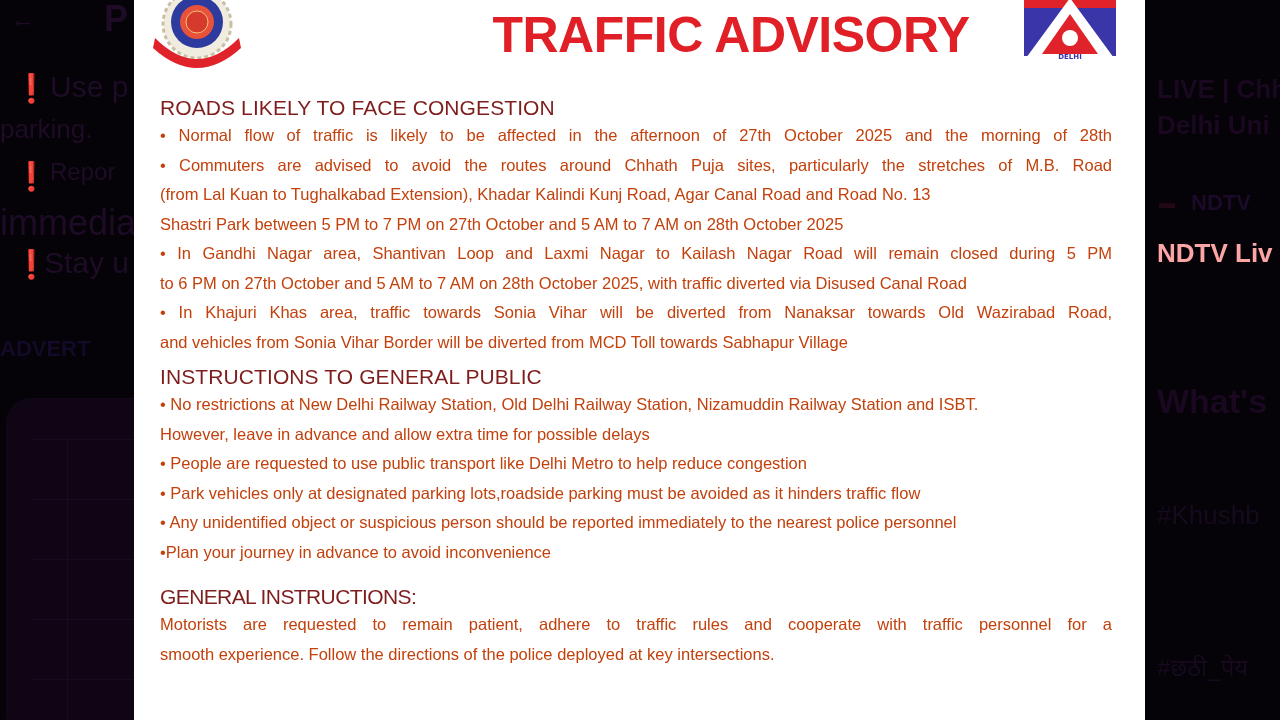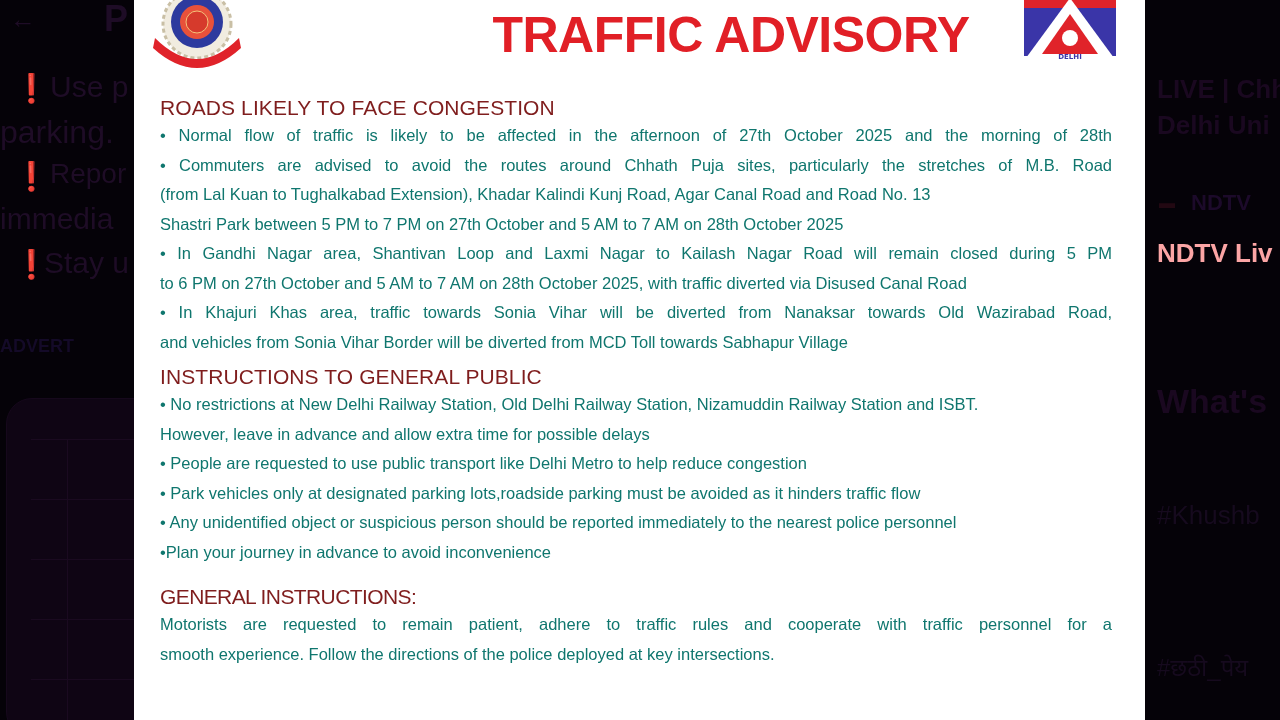--- a/index.html
+++ b/index.html
@@ -17,41 +17,41 @@
     .bg-card .grid-col { position: absolute; top: 40px; bottom: 0; width: 1px; background: #1a0a20; }
 
     
     .poster { position: absolute; left: 134px; top: 0; width: 1011px; height: 720px; background: #ffffff; overflow: hidden; }
     .logo-left { position: absolute; left: 15px; top: -6px; width: 96px; height: 80px; }
     .logo-right { position: absolute; left: 890px; top: -4px; width: 92px; height: 66px; }
     .title { position: absolute; left: 0; width: 1194px; top: 6px; text-align: center; color: #e11f26; font-family: "Liberation Sans", sans-serif; font-weight: 700; font-size: 50px; letter-spacing: -0.5px; }
 
     .content { position: absolute; left: 26px; top: 94px; width: 952px; }
     .heading { color: #7f1d1d; font-family: "Liberation Sans", sans-serif; font-weight: 400; font-size: 21px; letter-spacing: 0.1px; line-height: 27px; }
-    .line { color: #0f766e; font-family: "Liberation Sans", sans-serif; font-size: 16.5px; line-height: 29.5px; white-space: nowrap; }
+    .line { color: #c2410c; font-family: "Liberation Sans", sans-serif; font-size: 16.5px; line-height: 29.5px; white-space: nowrap; }
     .justify { text-align: justify; text-align-last: justify; }
     .heading.h2 { margin-top: 6px; }
     .heading.h3 { margin-top: 16px; letter-spacing: -0.6px; }
   </style>
 </head>
 <body>
 
 <div class="bg-left">
   <span class="bg-text" style="left:10px;top:4px;font-size:26px;">←</span>
   <span class="bg-text" style="left:104px;top:-2px;font-size:36px;font-weight:700;">P</span>
 
   <span class="bg-text bg-pin" style="left:14px;top:72px;font-size:28px;">❗</span>
   <span class="bg-text" style="left:50px;top:70px;font-size:30px;">Use p</span>
-  <span class="bg-text" style="left:0px;top:114px;font-size:32px;">parking.</span>
+  <span class="bg-text" style="left:0px;top:114px;font-size:26px;">parking.</span>
   <span class="bg-text bg-pin" style="left:14px;top:160px;font-size:28px;">❗</span>
-  <span class="bg-text" style="left:50px;top:158px;font-size:28px;">Repor</span>
-  <span class="bg-text" style="left:0px;top:202px;font-size:30px;text-align:center;">immedia</span>
+  <span class="bg-text" style="left:50px;top:158px;font-size:24px;">Repor</span>
+  <span class="bg-text" style="left:0px;top:202px;font-size:36px;text-align:center;">immedia</span>
   <span class="bg-text bg-pin" style="left:14px;top:248px;font-size:28px;">❗</span>
   <span class="bg-text" style="left:44px;top:246px;font-size:30px;">Stay u</span>
-  <span class="bg-text" style="left:0px;top:336px;font-size:18px;font-weight:700;color:#140a28;">ADVERT</span>
+  <span class="bg-text" style="left:0px;top:336px;font-size:22px;font-weight:700;color:#140a28;">ADVERT</span>
 
   <div class="bg-card">
     <div class="grid-line" style="top:40px"></div>
     <div class="grid-line" style="top:100px"></div>
     <div class="grid-line" style="top:160px"></div>
     <div class="grid-line" style="top:220px"></div>
     <div class="grid-line" style="top:280px"></div>
     <div class="grid-col" style="left:60px"></div>
   </div>
 </div>

